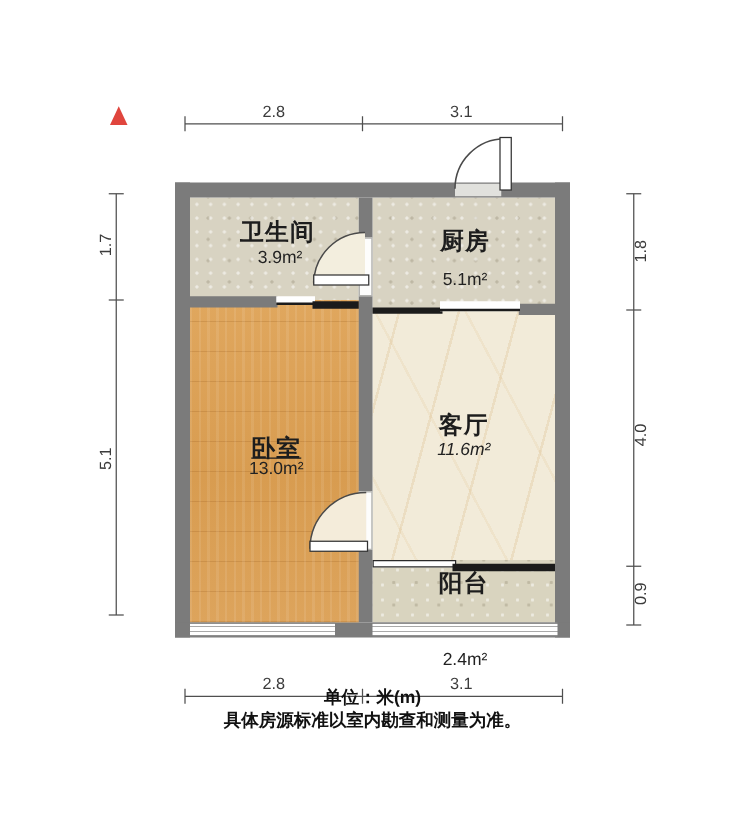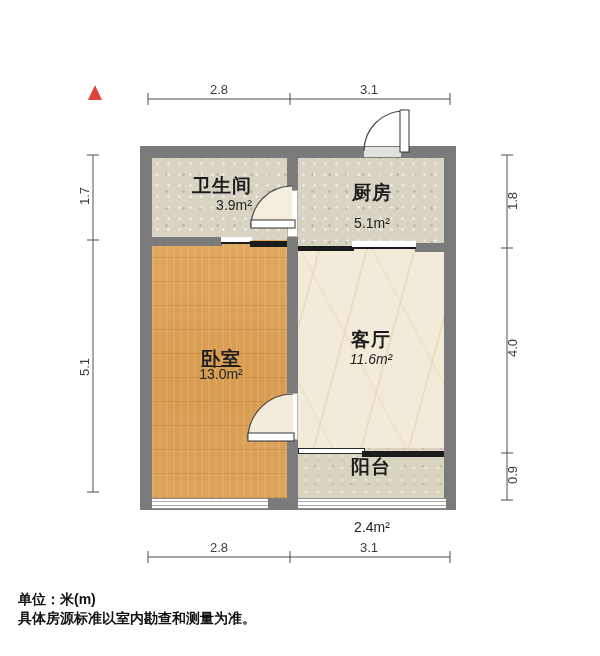--- a/index.html
+++ b/index.html
@@ -51,22 +51,22 @@
       linear-gradient(180deg,#8f8f8f 0 1px,#ffffff 1px 3px,#a9a9a9 3px 4px,#ffffff 4px 7px,#a9a9a9 7px 8px,#ffffff 8px 10px,#8f8f8f 10px 11px);}
 
   
   .room-name{position:absolute;transform:translate(-50%,-50%);font-family:"Liberation Serif",serif;
              font-weight:700;font-size:19px;color:#1d1d1d;white-space:nowrap;letter-spacing:1px;}
   .room-area{position:absolute;transform:translate(-50%,-50%);font-size:14px;color:#222;white-space:nowrap;}
   .dim{position:absolute;transform:translate(-50%,-50%);font-size:13px;color:#3c3c3c;white-space:nowrap;}
   .dim.vert{transform:translate(-50%,-50%) rotate(-90deg);}
 
   
-  .footer{position:absolute;left:18px;top:590px;width:560px;font-size:14px;font-weight:700;
-          color:#111;line-height:18.5px;}
+  .footer{position:absolute;left:18px;top:548px;width:560px;font-size:14px;font-weight:700;
+          color:#111;line-height:18.5px;text-align:center;}
 
   svg{position:absolute;left:0;top:0;pointer-events:none;}
   .z1{z-index:1}.z2{z-index:2}.z3{z-index:3}.z4{z-index:4}
 </style>
 </head>
 <body>
 
 <div id="stage">
 
   <div class="floor floor-tile z1" style="left:152px;top:158px;width:135px;height:82px;"></div>
@@ -146,21 +146,21 @@
     </g>
 
     <g>
       <path d="M293 439 L248 439 A45 45 0 0 1 293 394 Z" fill="#f4ecda" stroke="none"></path>
       <path d="M248 439 A45 45 0 0 1 293 394" fill="none" stroke="#4a4a4a" stroke-width="1.2"></path>
       <rect x="248" y="433" width="46" height="8" fill="#ffffff" stroke="#333" stroke-width="1"></rect>
     </g>
   </svg>
 
   <div class="room-name z4" style="left:222px;top:186px;">卫生间</div>
-  <div class="room-area z4" style="left:234px;top:205px;">3.9m²</div>
+  <div class="room-area z4" style="left:224px;top:205px;">3.9m²</div>
 
   <div class="room-name z4" style="left:372px;top:193px;">厨房</div>
   <div class="room-area z4" style="left:372px;top:223px;">5.1m²</div>
 
   <div class="room-name z4" style="left:221px;top:359px;text-decoration:underline;">卧室</div>
   <div class="room-area z4" style="left:221px;top:374px;">13.0m²</div>
 
   <div class="room-name z4" style="left:371px;top:340px;">客厅</div>
   <div class="room-area z4" style="left:371px;top:359px;font-style:italic;">11.6m²</div>
 

